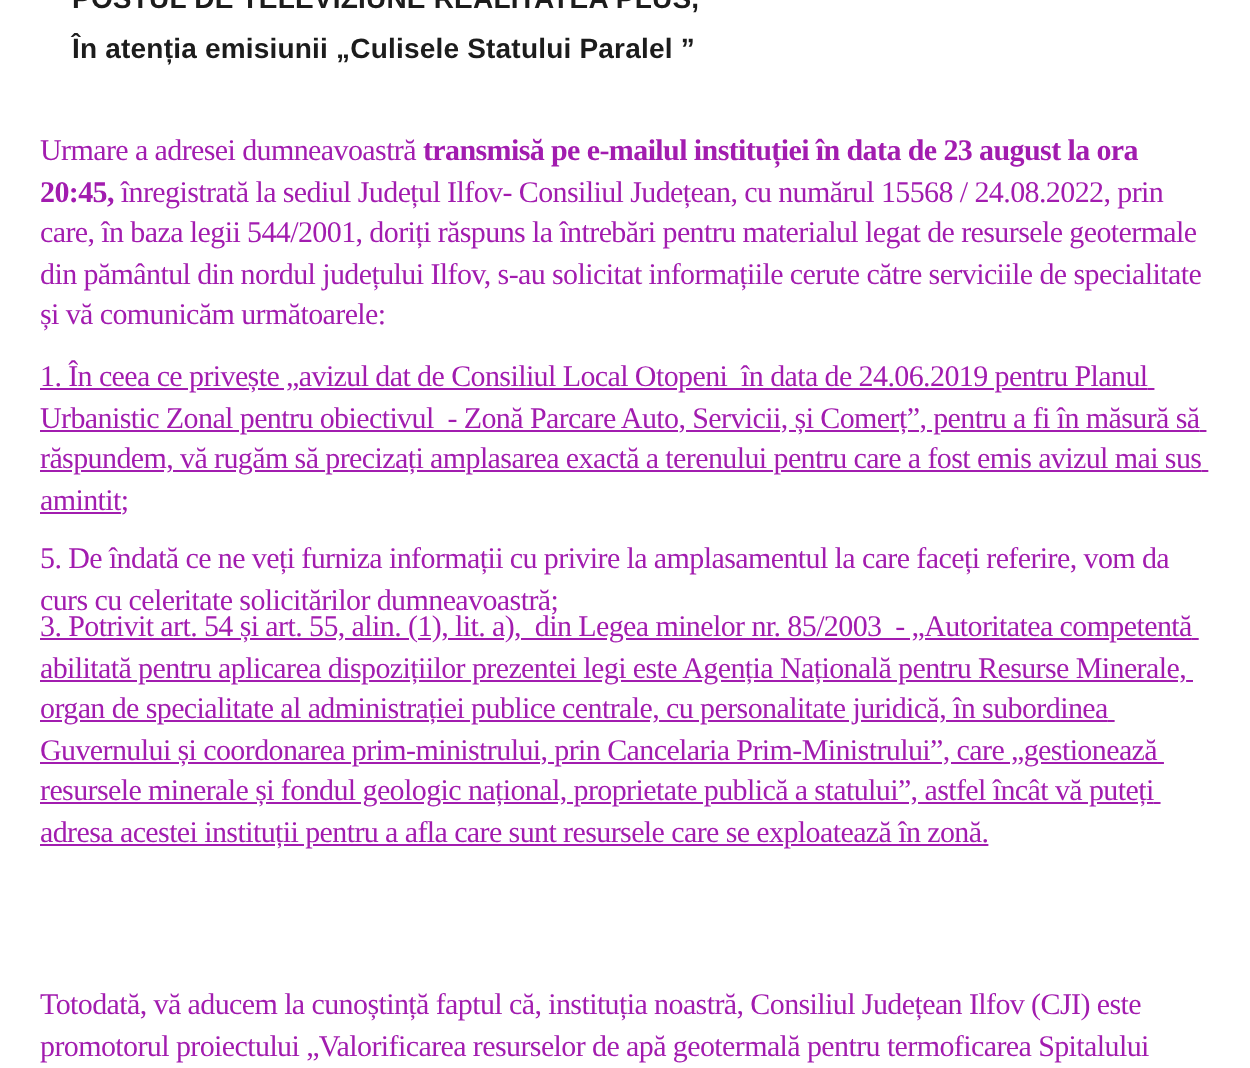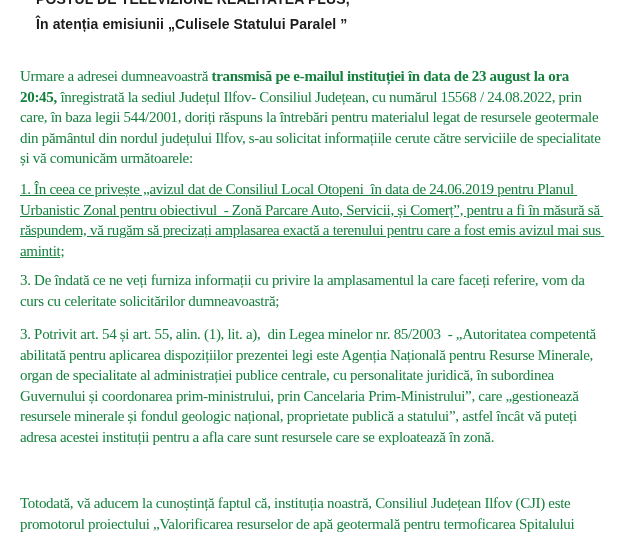--- a/index.html
+++ b/index.html
@@ -29,45 +29,45 @@
 
   .para {
     position: absolute;
     left: 20px;
     width: 588px;
     margin: 0;
     font-family: "Liberation Serif", serif;
     font-size: 15px;
     line-height: 20.5px;
     letter-spacing: -0.3px;
-    color: #15803d;
+    color: #a21caf;
     text-align: left;
     white-space: pre-wrap;
   }
   .p0 { top: 66px; }
   .p1 { top: 179px; text-decoration: underline; }
   .p2 { top: 270px; }
-  .p3 { top: 324px; }
+  .p3 { top: 304px; text-decoration: underline; }
   .p4 { top: 493px; }
 
   .run { font-weight: normal; }
   .run.bold { font-weight: bold; }
 </style>
 </head>
 <body>
 
 <div class="viewport">
 
   <div class="hdr hdr-1">POSTUL DE TELEVIZIUNE REALITATEA PLUS,</div>
 
   <div class="hdr hdr-2">În atenția emisiunii „Culisele Statului Paralel ”</div>
 
   <p class="para p0"><span class="run">Urmare a adresei dumneavoastră </span><span class="run bold">transmisă pe e-mailul instituției în data de 23 august la ora 20:45,</span><span class="run"> înregistrată la sediul Județul Ilfov- Consiliul Județean, cu numărul 15568 / 24.08.2022, prin care, în baza legii 544/2001, doriți răspuns la întrebări pentru materialul legat de resursele geotermale din pământul din nordul județului Ilfov, s-au solicitat informațiile cerute către serviciile de specialitate și vă comunicăm următoarele:</span></p>
 
   <p class="para p1"><span class="run">1. În ceea ce privește „avizul dat de Consiliul Local Otopeni  în data de 24.06.2019 pentru Planul Urbanistic Zonal pentru obiectivul  - Zonă Parcare Auto, Servicii, și Comerț”, pentru a fi în măsură să răspundem, vă rugăm să precizați amplasarea exactă a terenului pentru care a fost emis avizul mai sus amintit;</span></p>
 
-  <p class="para p2"><span class="run">3. De îndată ce ne veți furniza informații cu privire la amplasamentul la care faceți referire, vom da curs cu celeritate solicitărilor dumneavoastră;</span></p>
+  <p class="para p2"><span class="run">5. De îndată ce ne veți furniza informații cu privire la amplasamentul la care faceți referire, vom da curs cu celeritate solicitărilor dumneavoastră;</span></p>
 
   <p class="para p3"><span class="run">3. Potrivit art. 54 și art. 55, alin. (1), lit. a),  din Legea minelor nr. 85/2003  - „Autoritatea competentă abilitată pentru aplicarea dispozițiilor prezentei legi este Agenția Națională pentru Resurse Minerale, organ de specialitate al administrației publice centrale, cu personalitate juridică, în subordinea Guvernului și coordonarea prim-ministrului, prin Cancelaria Prim-Ministrului”, care „gestionează resursele minerale și fondul geologic național, proprietate publică a statului”, astfel încât vă puteți adresa acestei instituții pentru a afla care sunt resursele care se exploatează în zonă.</span></p>
 
   <p class="para p4"><span class="run">Totodată, vă aducem la cunoștință faptul că, instituția noastră, Consiliul Județean Ilfov (CJI) este promotorul proiectului „Valorificarea resurselor de apă geotermală pentru termoficarea Spitalului Clinic de Urgență «Prof. Dr. Agrippa Ionescu», Balotești”, finanțat din fonduri</span></p>
 
 </div>
 
 </body></html>

